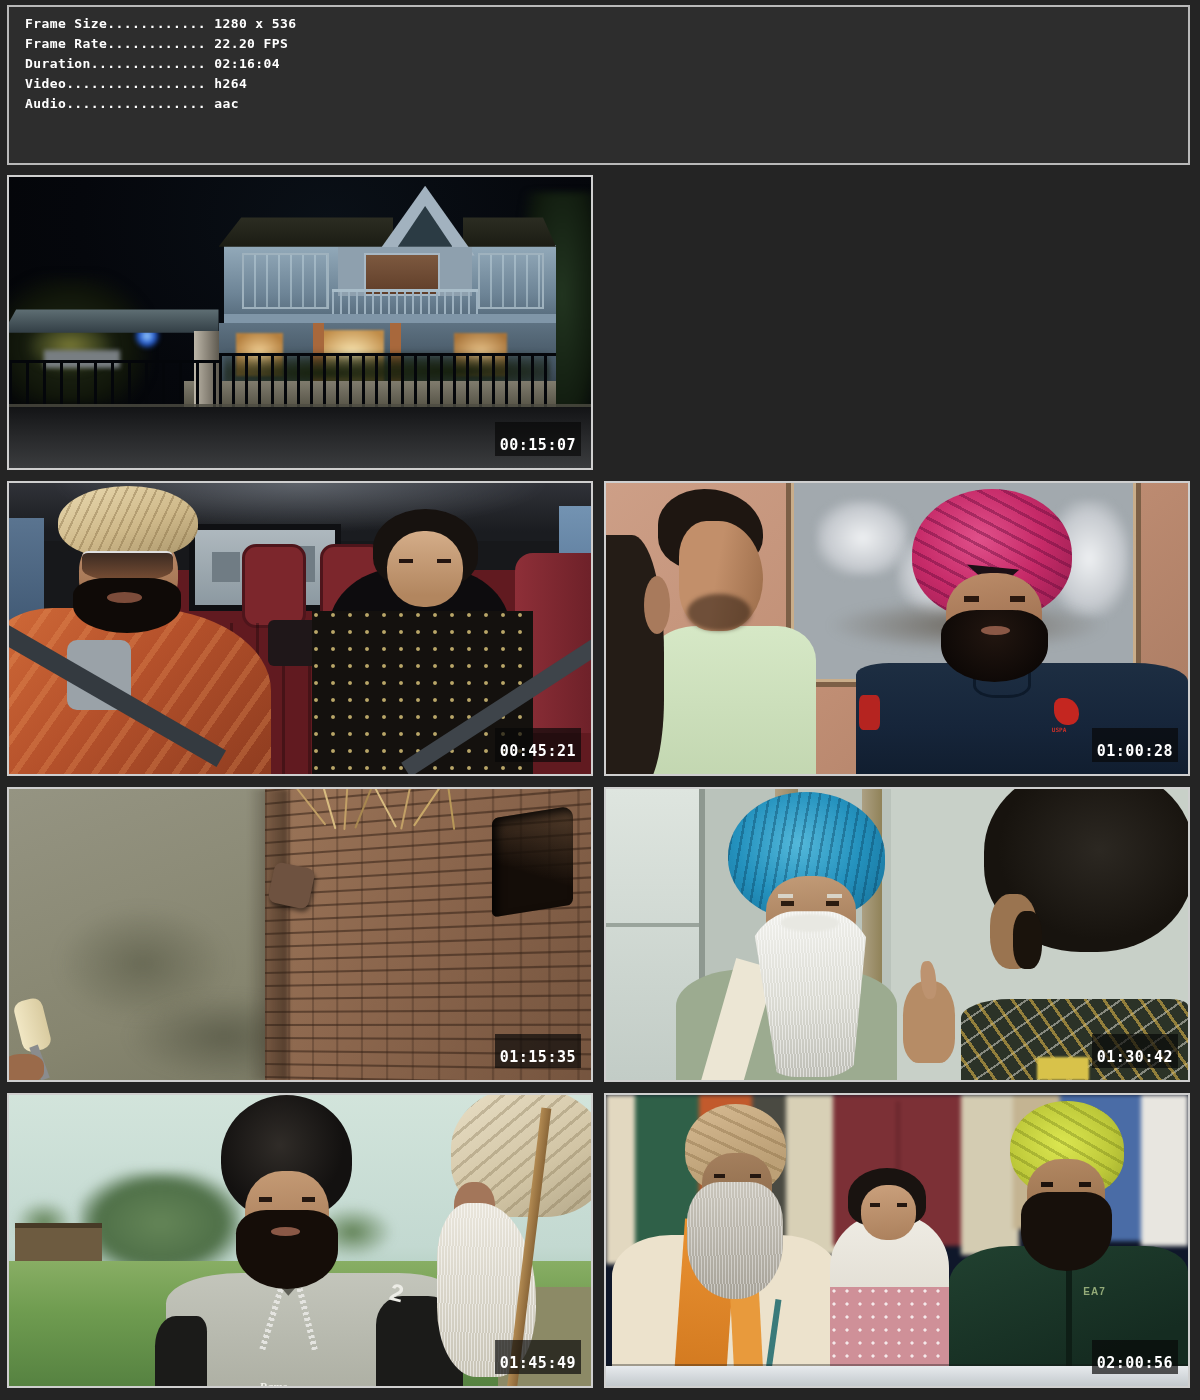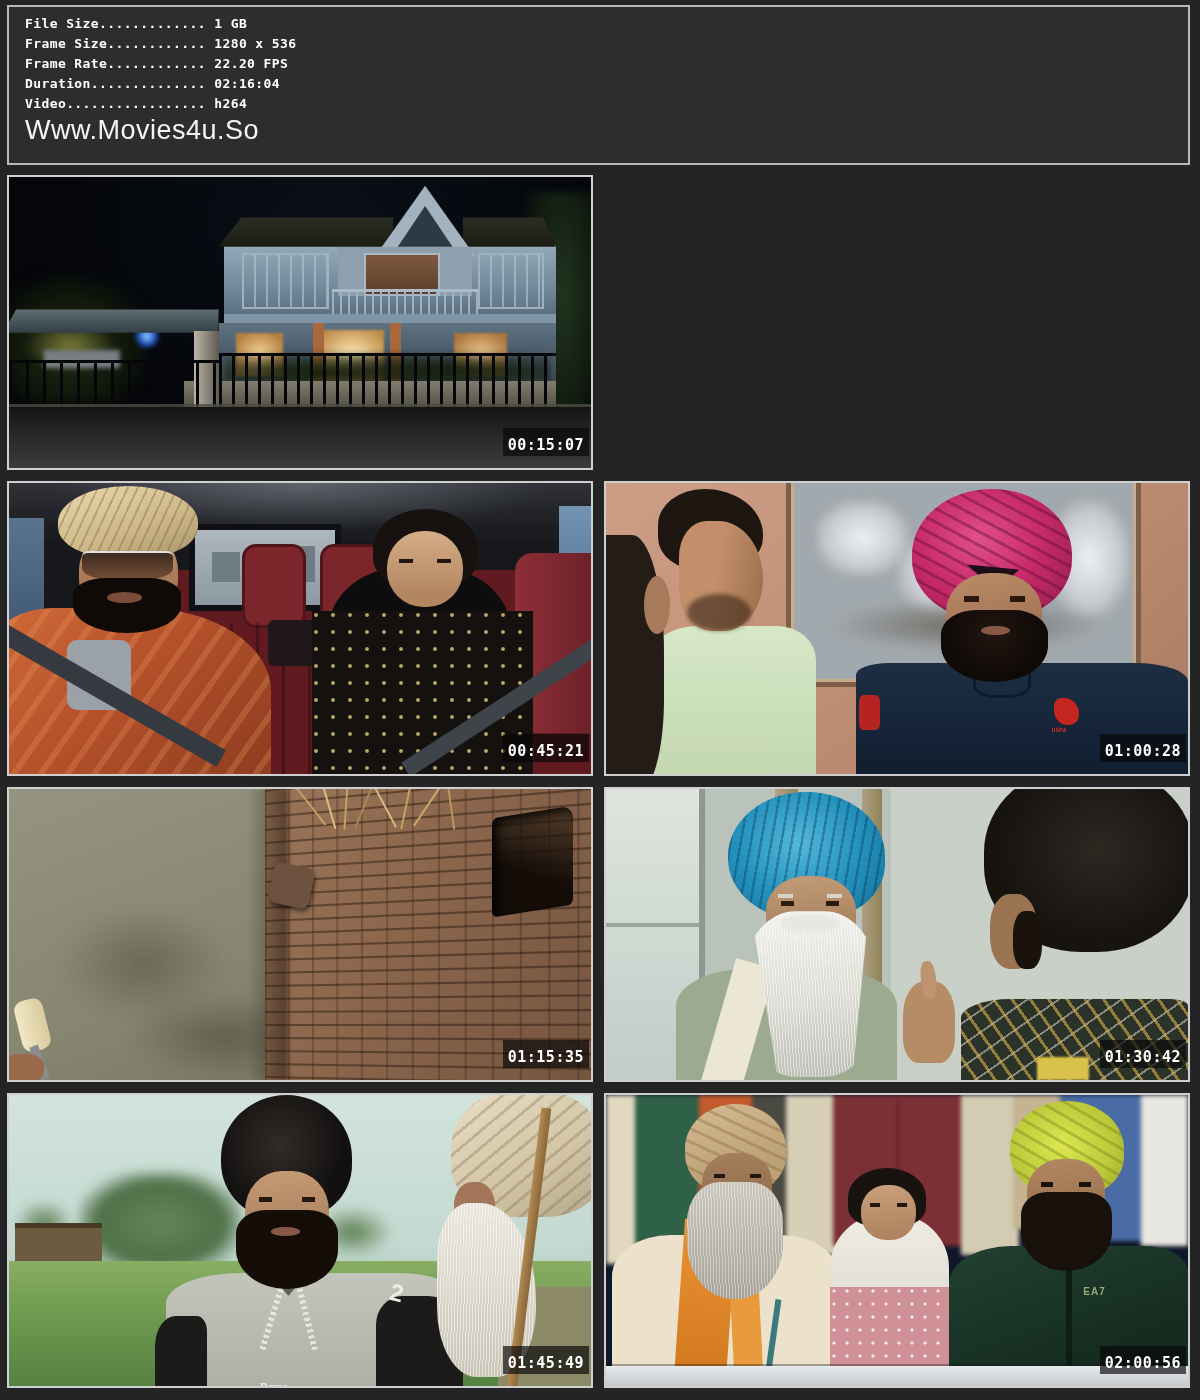--- a/index.html
+++ b/index.html
@@ -10,22 +10,22 @@
             background:#2d2d2d;border:2px solid #b9b9b9;padding:7px 0 0 16px;}
   .info-line{color:#ffffff;font:bold 13px/20px "DejaVu Sans Mono",monospace;white-space:pre;letter-spacing:.4px;}
   .watermark{color:#f4f4f4;font:400 27px/30px "Liberation Sans",sans-serif;letter-spacing:.5px;margin-top:1px;}
   
   .thumb{position:absolute;width:586px;height:295px;box-sizing:border-box;border:2px solid #cfcfcf;
          background:#000;overflow:hidden;}
   .c1{left:7px;}   .c2{left:604px;}
   .r1{top:175px;}  .r2{top:481px;}  .r3{top:787px;}  .r4{top:1093px;}
   .art{position:absolute;inset:0;overflow:hidden;}
   .art div,.art span{position:absolute;}
-  .ts{position:absolute;right:2px;bottom:12px;z-index:9;background:rgba(8,8,8,.68);
-      color:#fff;font:bold 15px/18px "DejaVu Sans Mono",monospace;padding:8px 5px 2px;letter-spacing:.5px;}
+  .ts{position:absolute;right:10px;bottom:12px;z-index:9;background:rgba(8,8,8,.68);
+      color:#fff;font:bold 15px/18px "DejaVu Sans Mono",monospace;padding:14px 5px 2px;letter-spacing:.5px;}
   
   .a1{background:radial-gradient(ellipse at 55% 15%,#0a1017 0%,#05070c 55%,#030406 100%);}
   .a1 .veg-l{left:-3%;top:34%;width:27%;height:44%;background:radial-gradient(ellipse at 50% 55%,#222a16 0%,#10150a 55%,rgba(0,0,0,0) 78%);filter:blur(5px);}
   .a1 .palm{left:3%;top:49%;width:15%;height:18%;background:radial-gradient(ellipse,#7c7c36 0%,#3f4520 45%,rgba(0,0,0,0) 72%);filter:blur(4px);}
   .a1 .bluelight{left:21.5%;top:50%;width:4.5%;height:9%;background:radial-gradient(circle,#9fd2ff 0%,#2257c9 45%,rgba(0,0,0,0) 72%);filter:blur(2px);}
   .a1 .tree-r{right:-2%;top:5%;width:14%;height:88%;background:radial-gradient(ellipse at 50% 40%,#223520 0%,#101a0e 58%,rgba(0,0,0,0) 80%);filter:blur(3px);}
   .a1 .roof-l{left:36%;top:13%;width:30%;height:11%;background:linear-gradient(180deg,#2d2e23,#1b1c13);clip-path:polygon(0 100%,13% 8%,100% 8%,100% 100%);}
   .a1 .roof-r{left:78%;top:13%;width:16%;height:11%;background:linear-gradient(180deg,#2d2e23,#1b1c13);clip-path:polygon(0 8%,86% 8%,100% 100%,0 100%);}
   .a1 .gable{left:63%;top:3%;width:17%;height:24%;background:#a2b2bf;clip-path:polygon(50% 0,100% 100%,0 100%);}
   .a1 .gable-in{left:66.8%;top:10%;width:9.4%;height:14%;background:#2b3b44;clip-path:polygon(50% 0,100% 100%,0 100%);}
@@ -241,26 +241,25 @@
   .a8 .y-zip{left:79%;top:58%;width:1%;height:44%;background:#0e1e16;}
   .a8 .ea7{left:82%;top:66%;font:bold 10px/10px "Liberation Sans",sans-serif;color:#93aa78;letter-spacing:1px;}
   .a8 .rail{left:0;top:93%;width:100%;height:7%;background:linear-gradient(180deg,#e7eaed 0%,#c3c9cd 100%);box-shadow:0 -2px 0 rgba(20,20,20,.35);}
 </style>
 </head>
 <body>
 
 <div class="sheet">
 
   <div class="info-box">
-    <div class="info-line">File Size............. 1 GB</div>
     <div class="info-line">Frame Size............ 1280 x 536</div>
     <div class="info-line">Frame Rate............ 22.20 FPS</div>
     <div class="info-line">Duration.............. 02:16:04</div>
     <div class="info-line">Video................. h264</div>
-    <div class="watermark">Www.Movies4u.So</div>
+    <div class="info-line">Audio................. aac</div>
   </div>
 
   <figure class="thumb c1 r1" style="margin:0">
     <div class="art a1">
       <div class="veg-l"></div>
       <div class="palm"></div>
       <div class="bluelight"></div>
       <div class="tree-r"></div>
       <div class="cp-roof"></div>
       <div class="far-wall"></div>

